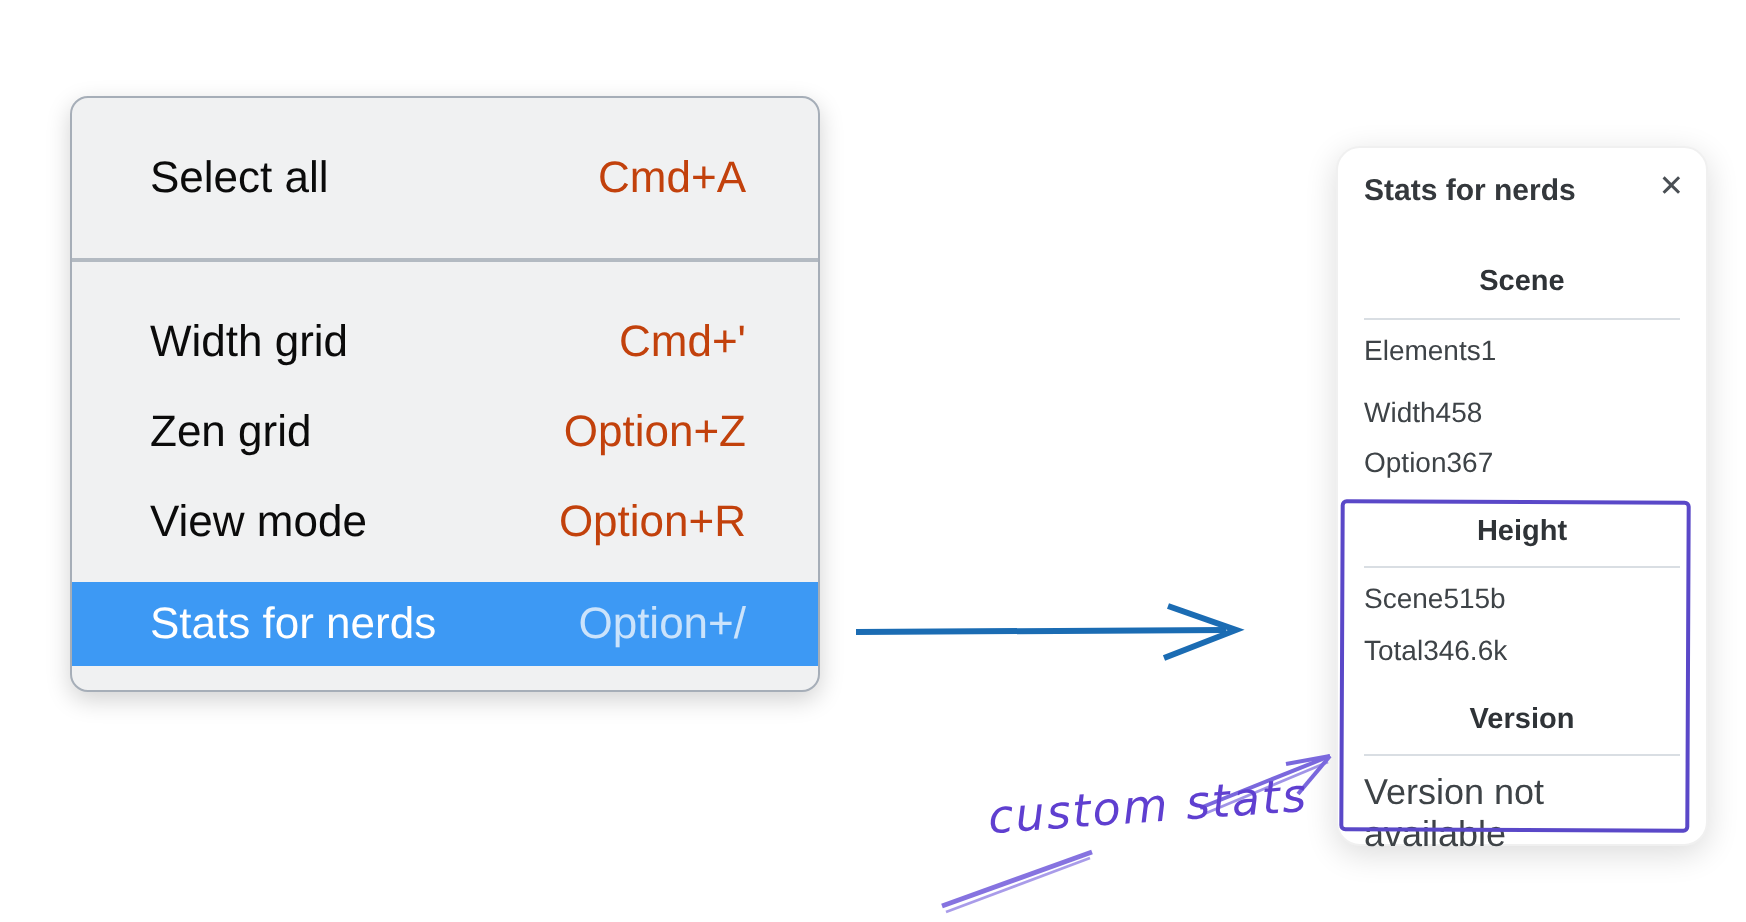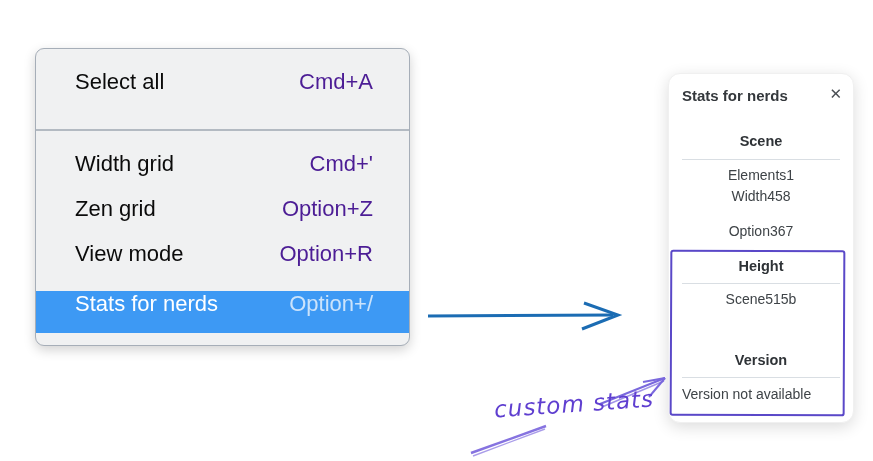--- a/index.html
+++ b/index.html
@@ -4,45 +4,45 @@
 <style>
   html,body{margin:0;padding:0;background:#ffffff;}
   .stage{position:relative;width:873px;height:461px;background:#ffffff;overflow:hidden;
          font-family:"Liberation Sans",sans-serif;}
 
   
   .menu{position:absolute;left:35px;top:48px;width:375px;height:298px;
         background:#f0f1f2;border:1.5px solid #a6aeb8;border-radius:9px;
         box-shadow:0 4px 12px rgba(0,0,0,0.18);box-sizing:border-box;}
   .menu-item{position:absolute;left:0;right:0;height:40px;display:flex;
-             align-items:flex-start;justify-content:space-between;
+             align-items:center;justify-content:space-between;
              padding:0 36px 0 39px;box-sizing:border-box;font-size:22px;cursor:default;}
   .mi-label{color:#0b0b0b;}
-  .mi-short{color:#4c1d95;}
+  .mi-short{color:#c2410c;}
   .menu-sep{position:absolute;left:0;right:0;top:80px;height:1.5px;background:#b3bac2;}
   .menu-item.selected{background:#3d99f4;height:42px;}
   .menu-item.selected .mi-label{color:#ffffff;}
   .menu-item.selected .mi-short{color:#cbe3fb;}
 
   
   .blue-arrow{position:absolute;left:420px;top:295px;}
 
   
   .panel{position:absolute;left:668px;top:73px;width:186px;height:350px;
          background:#ffffff;border-radius:12px;border:1px solid #f0f0f0;
          box-shadow:0 4px 16px rgba(0,0,0,0.14);box-sizing:border-box;
          color:#3e4347;}
   .panel-title{position:absolute;left:13px;top:13px;font-size:15px;font-weight:bold;color:#34383c;}
   .panel-close{position:absolute;right:11px;top:11px;font-size:15px;color:#4a4f54;cursor:pointer;line-height:18px;}
   .p-head{position:absolute;left:0;right:0;text-align:center;font-weight:bold;
           font-size:14.5px;color:#2f3337;}
   .p-div{position:absolute;left:13px;right:13px;height:1px;background:#d9dee3;}
   .p-row{position:absolute;left:13px;right:13px;display:flex;
-         justify-content:center;font-size:14px;color:#3e4347;}
-  .p-note{position:absolute;left:13px;right:13px;font-size:14px;color:#3e4347;}
+         justify-content:flex-start;font-size:14px;color:#3e4347;}
+  .p-note{position:absolute;left:13px;right:13px;font-size:18px;color:#3e4347;}
 
   
   .purple-box{position:absolute;left:670px;top:250px;width:171px;height:162px;
               border:2px solid #5a48c8;border-radius:3px;transform:rotate(0.25deg);
               pointer-events:none;}
   .annot-svg{position:absolute;left:455px;top:370px;pointer-events:none;}
   .custom-stats{position:absolute;left:494px;top:391px;font-size:23px;
                 font-family:"DejaVu Sans",sans-serif;font-style:italic;
                 color:#5f3fd0;letter-spacing:1px;transform:rotate(-4deg);white-space:nowrap;}
 </style>
@@ -83,34 +83,38 @@
   <div class="panel">
     <div class="panel-title">Stats for nerds</div>
     <div class="panel-close">✕</div>
 
     <div class="p-head" style="top:59px">Scene</div>
     <div class="p-div" style="top:85px"></div>
     <div class="p-row" style="top:93px">
       <span>Elements</span>
       <span>1</span>
     </div>
-    <div class="p-row" style="top:114px">
+    <div class="p-row" style="top:124px">
       <span>Width</span>
       <span>458</span>
     </div>
     <div class="p-row" style="top:149px">
       <span>Option</span>
       <span>367</span>
     </div>
 
     <div class="p-head" style="top:184px">Height</div>
     <div class="p-div" style="top:209px"></div>
     <div class="p-row" style="top:217px">
       <span>Scene</span>
       <span>515b</span>
+    </div>
+    <div class="p-row" style="top:243px">
+      <span>Total</span>
+      <span>346.6k</span>
     </div>
 
     <div class="p-head" style="top:278px">Version</div>
     <div class="p-div" style="top:303px"></div>
     <div class="p-note" style="top:312px">Version not available</div>
   </div>
 
   <div class="purple-box"></div>
 
   <svg class="annot-svg" width="225" height="91" viewBox="0 0 225 91">

